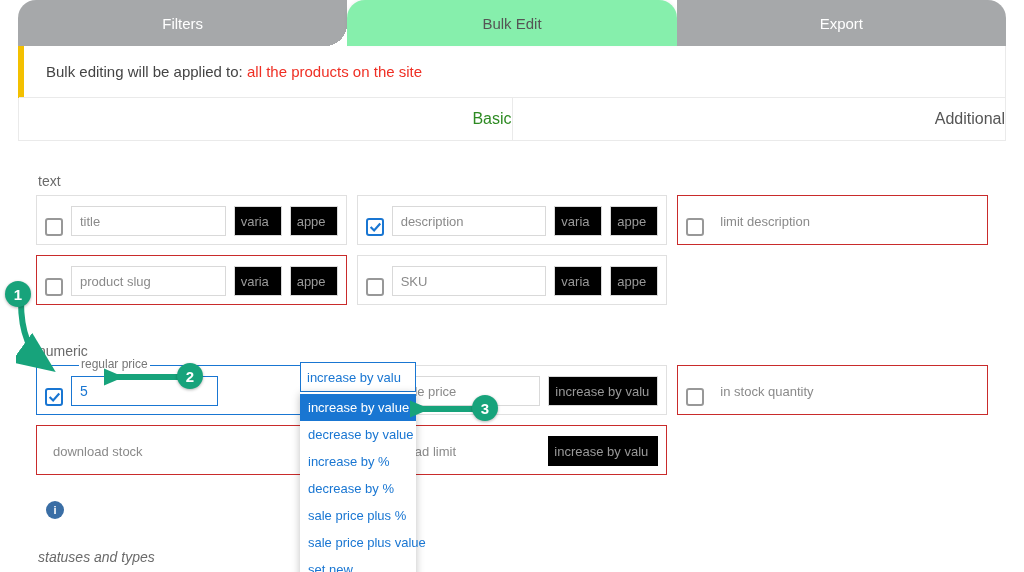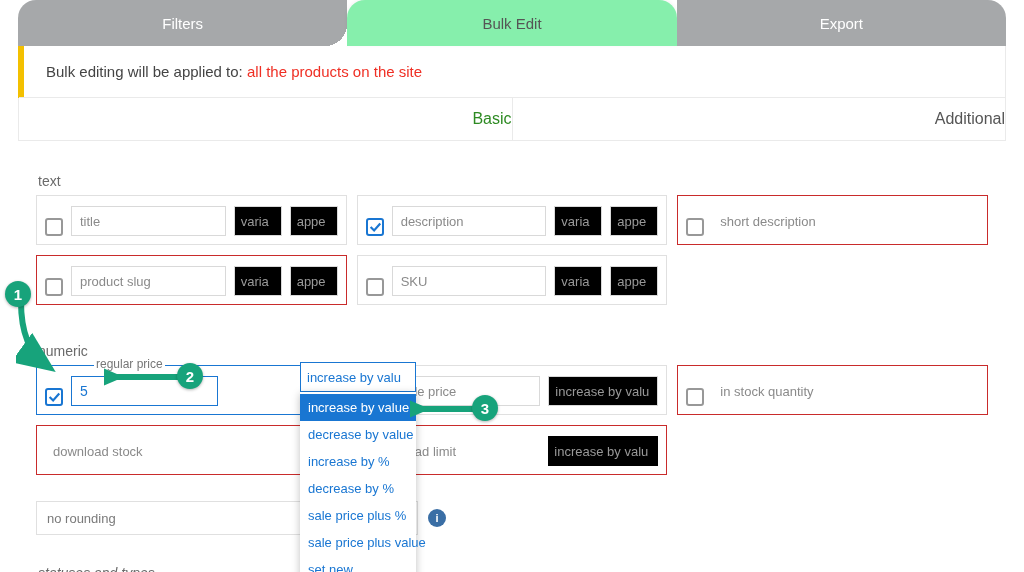--- a/index.html
+++ b/index.html
@@ -121,21 +121,21 @@
       <div class="selslot">
           <span>varia</span>
         </div>
       <div class="selslot">
           <span>appe</span>
         </div>
     </div>
     <div class="fieldbox err">
       <span class="chk"></span>
       <div class="textslot" style="border:none">
-          <span>short description</span>
+          <span>limit description</span>
         </div>
     </div>
 
     <div class="fieldbox err">
       <span class="chk"></span>
       <div class="textslot">
           <span>product slug</span>
         </div>
       <div class="selslot">
           <span>varia</span>
@@ -157,21 +157,21 @@
         </div>
     </div>
     <div></div>
   </div>
 
   <div class="section-label" style="margin-top:38px">numeric</div>
 
   <div class="grid">
 
     <div class="fieldbox" style="border-color:#1976d2">
-      <span class="float-label" style="top:-9px; left:42px;margin-left:15px;">regular price</span>
+      <span class="float-label" style="top:-9px; left:42px;">regular price</span>
       <span class="chk checked">
           <svg viewBox="0 0 16 16">
             <polyline points="3 8 7 12 14 4" fill="none" stroke="#1976d2" stroke-width="2.5"></polyline>
           </svg>
         </span>
       <div class="valueslot">
           <span>5</span>
         </div>
 
       <div style="width:112px; height:30px;"></div>
@@ -202,23 +202,20 @@
           <span>download limit</span>
         </div>
       <div class="selslot wide" style="border:none">
           <span class="placeholder-text">increase by valu</span>
         </div>
     </div>
     <div></div>
   </div>
 
   <div style="display:flex; align-items:center;">
-    <div class="rounding">
-        <span>no rounding</span>
-      </div>
     <span class="info-dot" style="margin-top:26px">i</span>
   </div>
 
   <div class="statuses-label">statuses and types</div>
 
 </div>
 
 <div class="dropdown-open">
     <span>increase by valu</span>
   </div>

